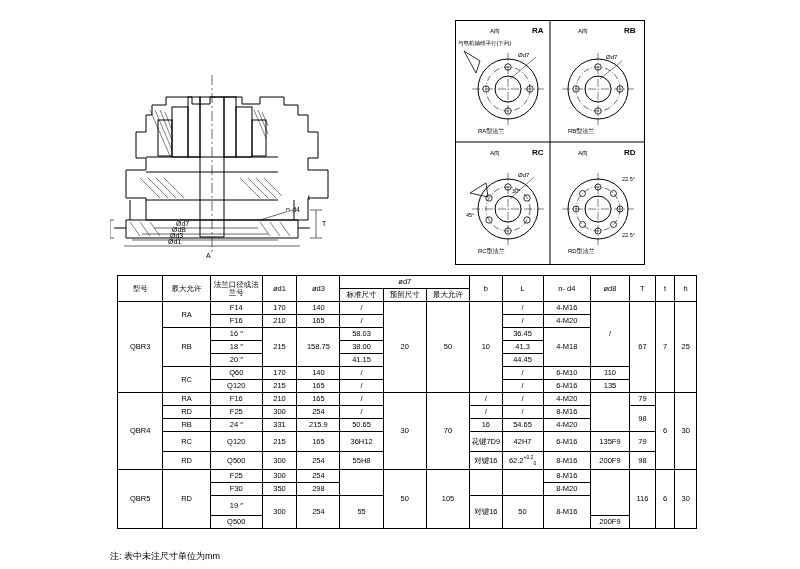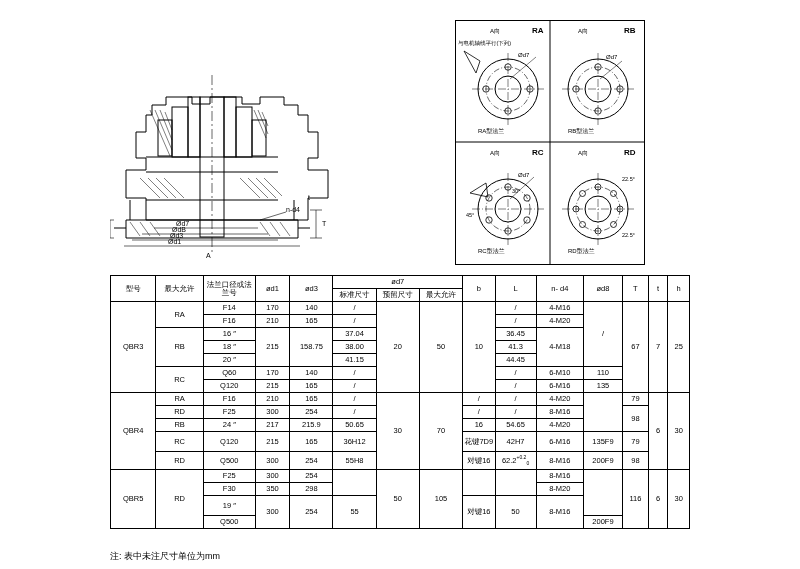--- a/index.html
+++ b/index.html
@@ -15,21 +15,21 @@
   .page { position: relative; width: 800px; height: 569px; }
 
   
   .drawing-left { position:absolute; left:110px; top:60px; width:250px; height:200px; }
   .drawing-left svg { display:block; }
 
   
   .views-box { position:absolute; left:455px; top:20px; width:190px; height:245px; border:1.2px solid #000; }
 
   
-  .tbl-wrap { position:absolute; left:110px; top:275px; width:572px; }
+  .tbl-wrap { position:absolute; left:117px; top:275px; width:572px; }
   table.spec { border-collapse: collapse; width:580px; font-size:7.5px; }
   table.spec td, table.spec th {
     border:0.8px solid #000;
     text-align:center;
     vertical-align:middle;
     padding:0px 1px;
     line-height:1.05;
     font-weight:normal;
     height:13px;
   }
@@ -268,21 +268,21 @@
           <td>165</td>
           <td>/</td>
           <td>/</td>
           <td>4-M20</td>
         </tr>
         <tr>
           <td rowspan="3">RB</td>
           <td>16 ″</td>
           <td rowspan="3">215</td>
           <td rowspan="3">158.75</td>
-          <td>37.04</td>
+          <td>58.03</td>
           <td>36.45</td>
           <td rowspan="3">4-M18</td>
         </tr>
         <tr>
           <td>18 ″</td>
           <td>38.00</td>
           <td>41.3</td>
         </tr>
         <tr>
           <td>20 ″</td>
@@ -333,21 +333,21 @@
           <td>254</td>
           <td>/</td>
           <td>/</td>
           <td>/</td>
           <td>8-M16</td>
           <td rowspan="2">98</td>
         </tr>
         <tr>
           <td>RB</td>
           <td>24 ″</td>
-          <td>217</td>
+          <td>331</td>
           <td>215.9</td>
           <td>50.65</td>
           <td>16</td>
           <td>54.65</td>
           <td>4-M20</td>
         </tr>
         <tr style="height:20px">
           <td>RC</td>
           <td>Q120</td>
           <td>215</td>

